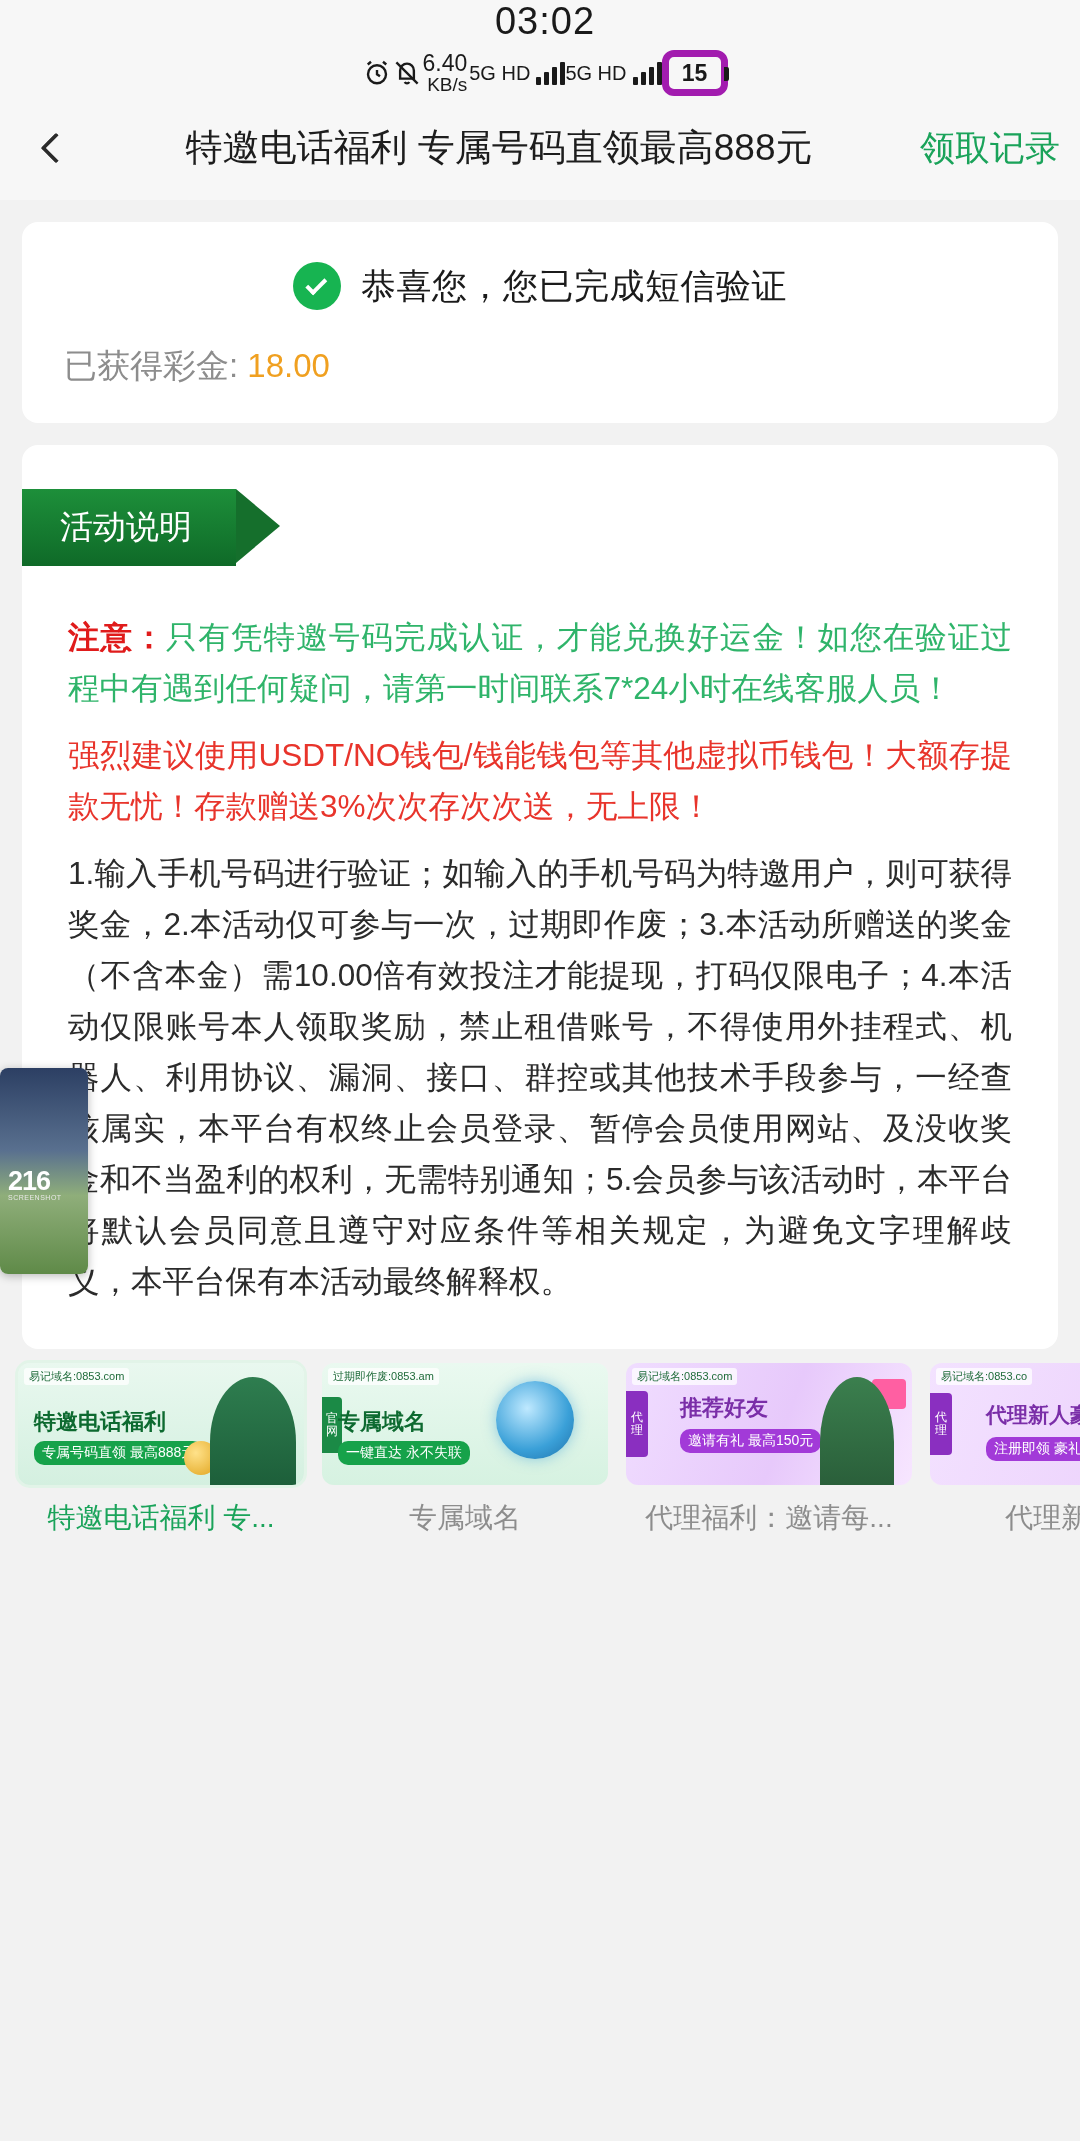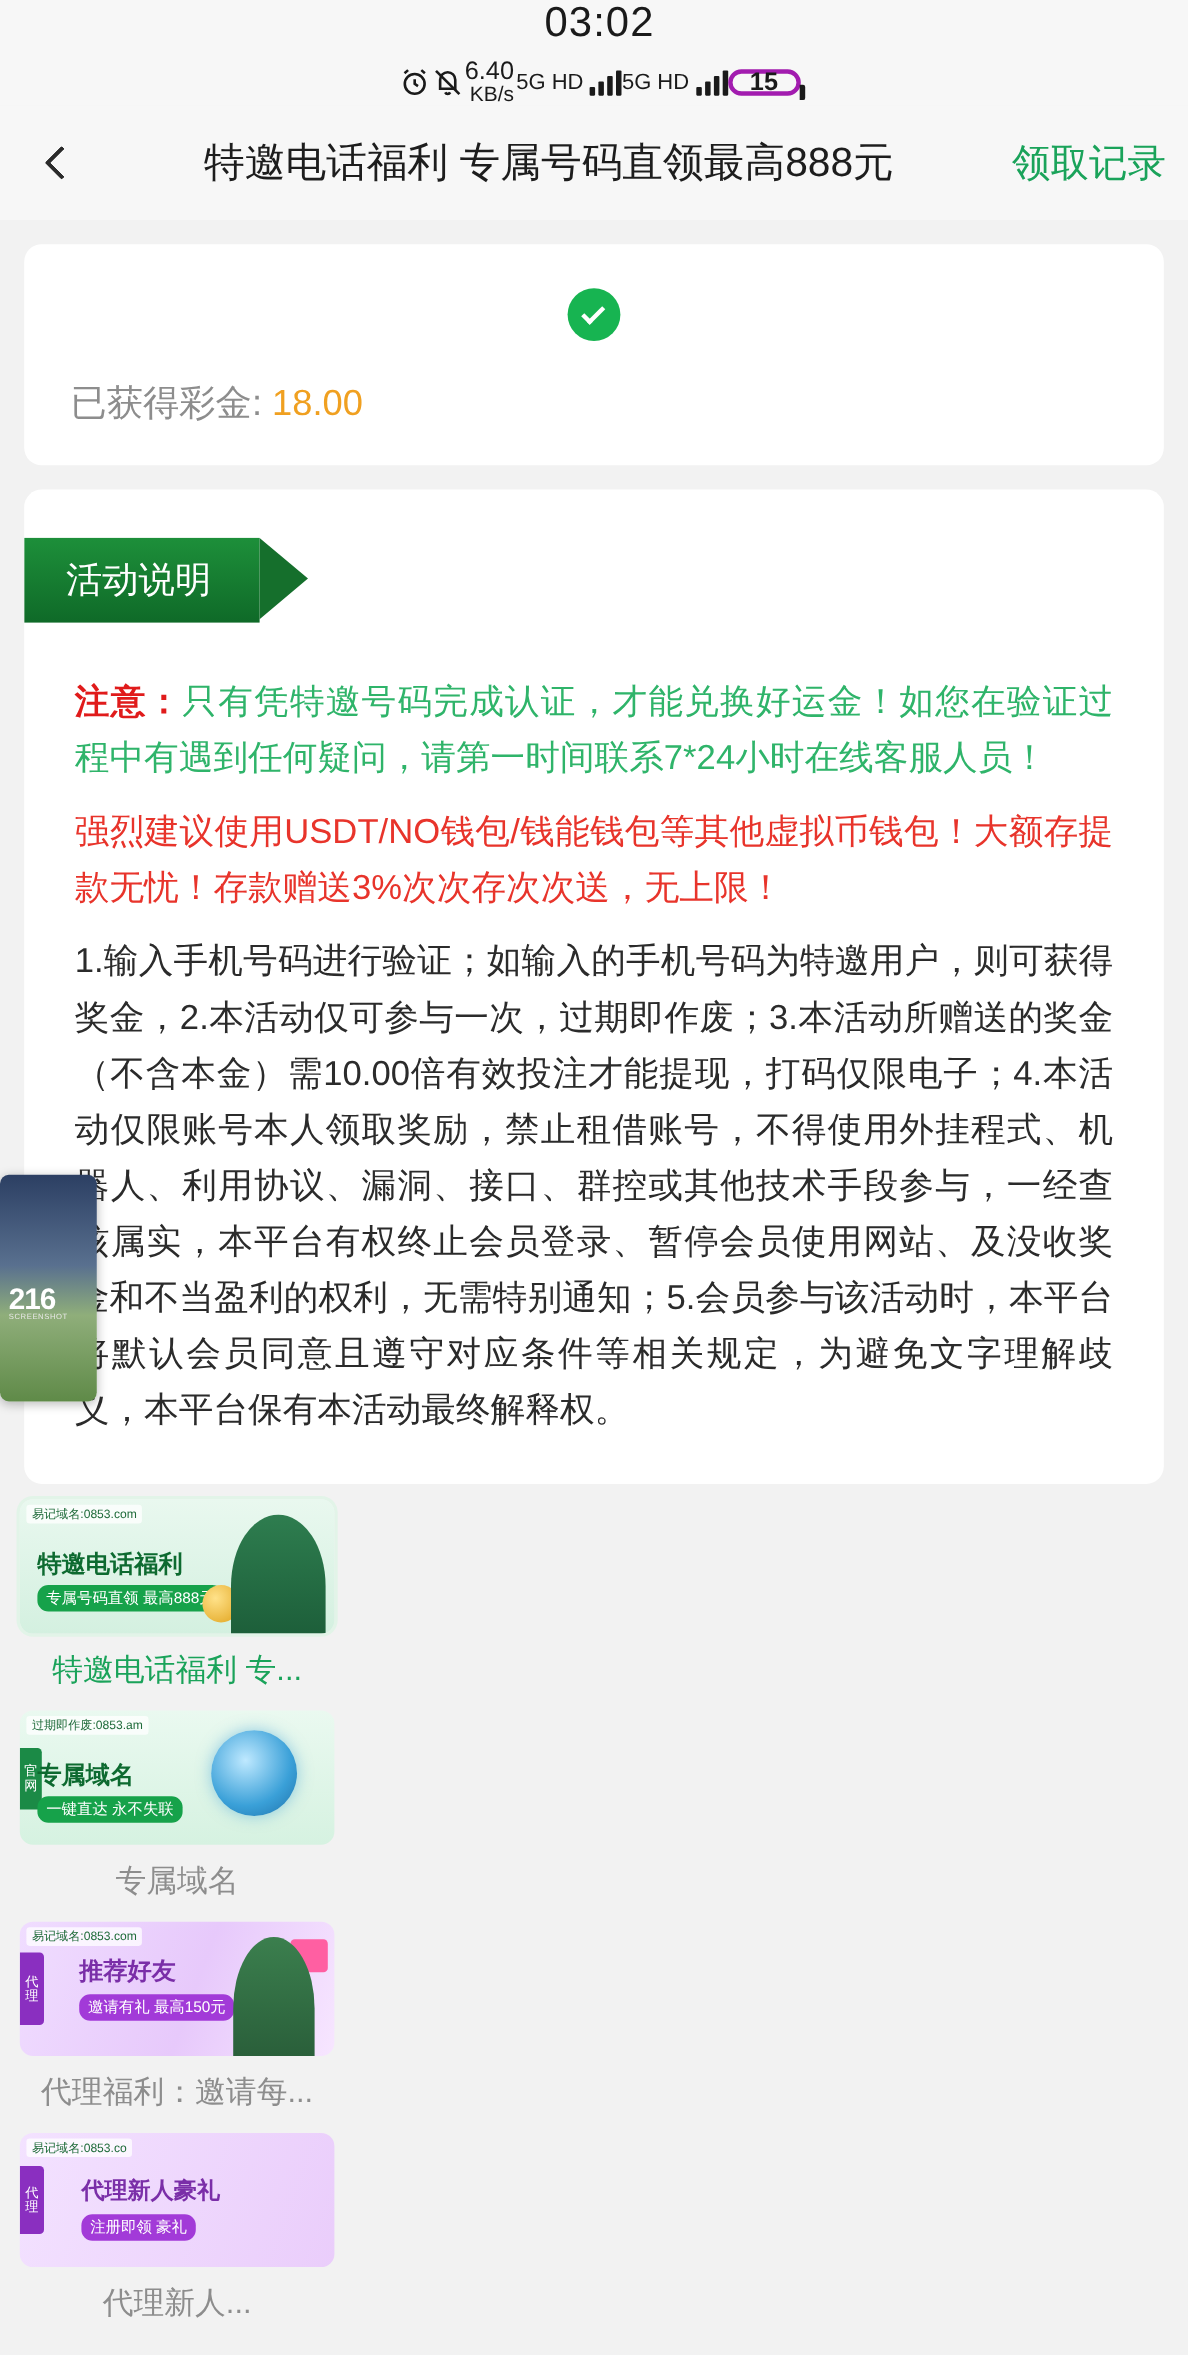--- a/index.html
+++ b/index.html
@@ -44,24 +44,24 @@
   .netspeed .n2 { font-size: 19px; }
   .sig-group { display:flex; align-items:flex-end; gap:5px; }
   .sig-label { font-size: 20px; color:#1a1a1a; margin-right:1px; }
   .bars { display:flex; align-items:flex-end; gap:3px; height:24px; }
   .bars i { display:block; width:5px; background:#1a1a1a; border-radius:1px; }
   .bars i:nth-child(1){height:8px}
   .bars i:nth-child(2){height:13px}
   .bars i:nth-child(3){height:18px}
   .bars i:nth-child(4){height:23px}
   .battery {
-    border: 4px solid #a21caf;
+    border: 7px solid #a21caf;
     border-radius: 12px;
     min-width: 66px;
-    height: 24px;
+    height: 46px;
     display:flex; align-items:center; justify-content:center;
     font-size: 23px; font-weight:600; color:#1a1a1a;
     padding: 0 6px;
     position: relative;
   }
   .battery::after{
     content:""; position:absolute; right:-8px; top:10px;
     width:5px; height:14px; background:#1a1a1a; border-radius:0 2px 2px 0;
   }
 
@@ -175,21 +175,20 @@
   .rules-body .red { color: #e8342b; }
   .rules-p { margin: 16px; }
   .rules-p + .rules-p { margin-top: 0; }
 
   
   .promos {
     display: flex;
     gap: 18px;
     padding: 14px 18px 0 18px;
     overflow: hidden;
-    flex-direction: column;
   }
   .promo {
     flex: 0 0 auto;
     width: 286px;
   }
   .promo-thumb {
     width: 286px;
     height: 122px;
     border-radius: 12px;
     position: relative;
@@ -346,20 +345,21 @@
   </div>
   <div class="header-title">特邀电话福利 专属号码直领最高888元</div>
   <div class="header-action">领取记录</div>
 </div>
 
 <div class="card success-card">
   <div class="success-row">
     <span class="check-circle">
       <span class="check-mark"></span>
     </span>
+    <span class="success-text">恭喜您，您已完成短信验证</span>
   </div>
   <div class="bonus-row">
     <span>已获得彩金:</span>
     <span class="bonus-amount">18.00</span>
   </div>
 </div>
 
 <div class="card rules-card">
   <div class="ribbon">活动说明</div>
   <div class="rules-body">

